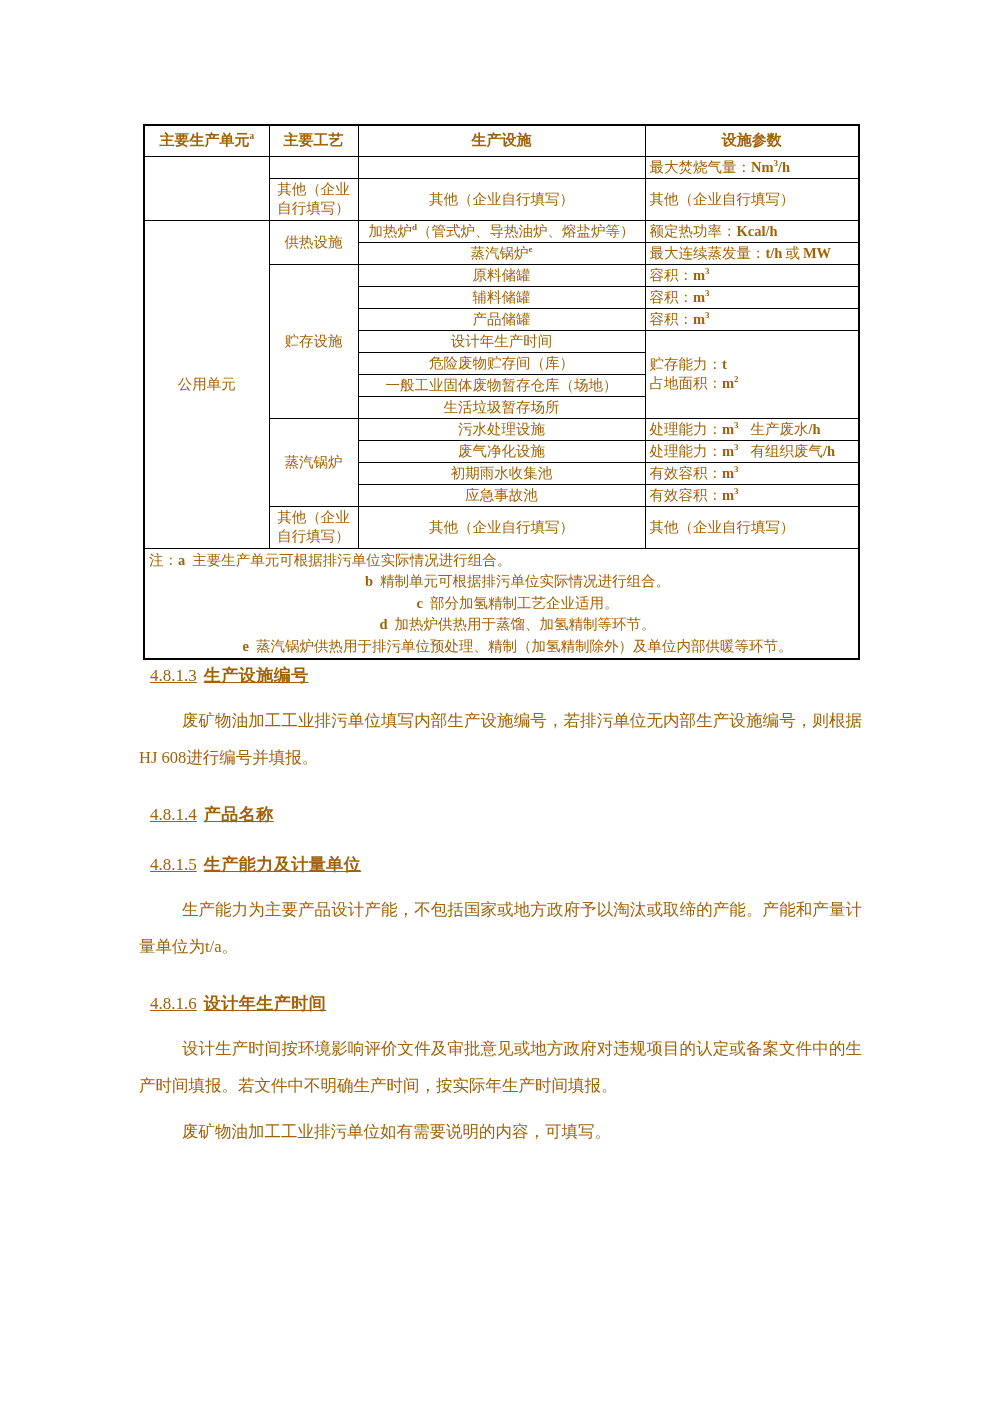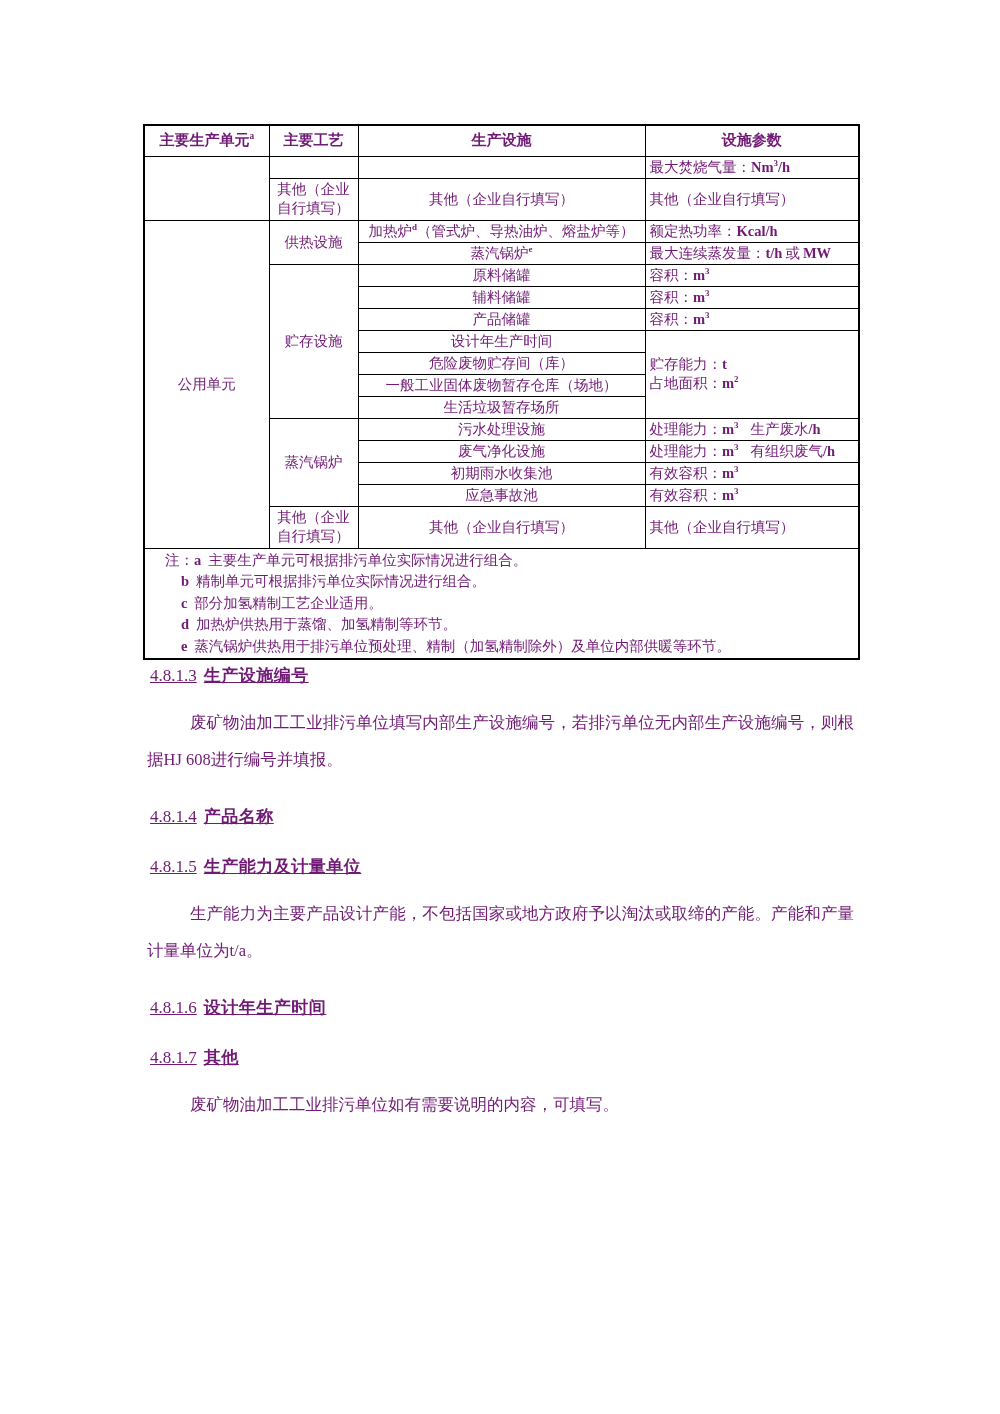--- a/index.html
+++ b/index.html
@@ -2,21 +2,21 @@
 <html><head>
 <meta charset="utf-8">
 <style>
   * { margin: 0; padding: 0; box-sizing: border-box; }
   html, body { background: #ffffff; }
   .page {
     position: relative;
     width: 1000px; height: 1214px;
     margin: 0 auto;
     background: #ffffff;
-    color: #701a75;
+    color: #a16207;
     font-family: "Liberation Serif", "DejaVu Serif", serif;
     overflow: hidden;
   }
   
   .tbl-wrap { position: absolute; left: 143px; top: 124px; width: 716px; }
   table.facility {
     border-collapse: collapse;
     table-layout: fixed;
     width: 715px;
     border: 2px solid #000;
@@ -38,40 +38,40 @@
   tr.r42 td { height: 42px; }
   td.ctr { text-align: center; }
   td.param { text-align: left; padding-left: 7px; }
   .u { font-weight: bold; }
   sup { font-size: 0.62em; vertical-align: super; line-height: 0; }
   sup.b { font-weight: bold; }
   .mid { margin: 0 3px; }
   .mid2 { margin-left: 12px; }
   
   td.notes { padding: 5px 8px 6px 8px; }
-  .note-line { line-height: 21.5px; text-align: left; margin-left: 16px; }
-  .note-rest { margin-left: 2.2em; }
+  .note-line { line-height: 21.5px; text-align: left; }
+  .note-rest { margin-left: 2.2em; text-align: center; }
   .note-letter { font-weight: bold; margin-right: 7px; }
   
   .body-area { position: absolute; left: 130px; top: 648px; width: 741px; }
   h3.sec {
     font-size: 17px; font-weight: normal;
     margin: 27px 0 15px 20px;
     white-space: nowrap;
     text-decoration: underline;
   }
   h3.sec:first-child { margin-top: 16px; }
   .hnum { font-family: "Liberation Serif", "DejaVu Serif", serif; font-weight: normal; }
   .htitle { font-family: "Liberation Sans", "DejaVu Sans", sans-serif; font-weight: bold; margin-left: 7px; letter-spacing: 0.5px; }
   p.para {
     font-size: 16.5px;
     line-height: 37px;
     text-align: justify;
     text-indent: 2.6em;
-    margin: 17px;
+    margin: 9px;
   }
   
   .footer {
     position: absolute; left: 0; top: 1283px; width: 100%;
     text-align: center;
     font-size: 15px;
     font-family: "Liberation Sans", "DejaVu Sans", sans-serif;
   }
 </style>
 </head>
@@ -199,20 +199,20 @@
   <div class="body-area">
     <h3 class="sec"><span class="hnum">4.8.1.3</span><span class="htitle">生产设施编号</span></h3>
     <p class="para">废矿物油加工工业排污单位填写内部生产设施编号，若排污单位无内部生产设施编号，则根据HJ 608进行编号并填报。</p>
 
     <h3 class="sec"><span class="hnum">4.8.1.4</span><span class="htitle">产品名称</span></h3>
 
     <h3 class="sec"><span class="hnum">4.8.1.5</span><span class="htitle">生产能力及计量单位</span></h3>
     <p class="para">生产能力为主要产品设计产能，不包括国家或地方政府予以淘汰或取缔的产能。产能和产量计量单位为t/a。</p>
 
     <h3 class="sec"><span class="hnum">4.8.1.6</span><span class="htitle">设计年生产时间</span></h3>
-
-    <h3 class="sec"><span class="hnum">4.8.1.7</span><span class="htitle">其他</span></h3>
+    <p class="para">设计生产时间按环境影响评价文件及审批意见或地方政府对违规项目的认定或备案文件中的生产时间填报。若文件中不明确生产时间，按实际年生产时间填报。</p>
+
     <p class="para">废矿物油加工工业排污单位如有需要说明的内容，可填写。</p>
   </div>
 
   <div class="footer">39</div>
 
 </div>
 
 </body></html>

